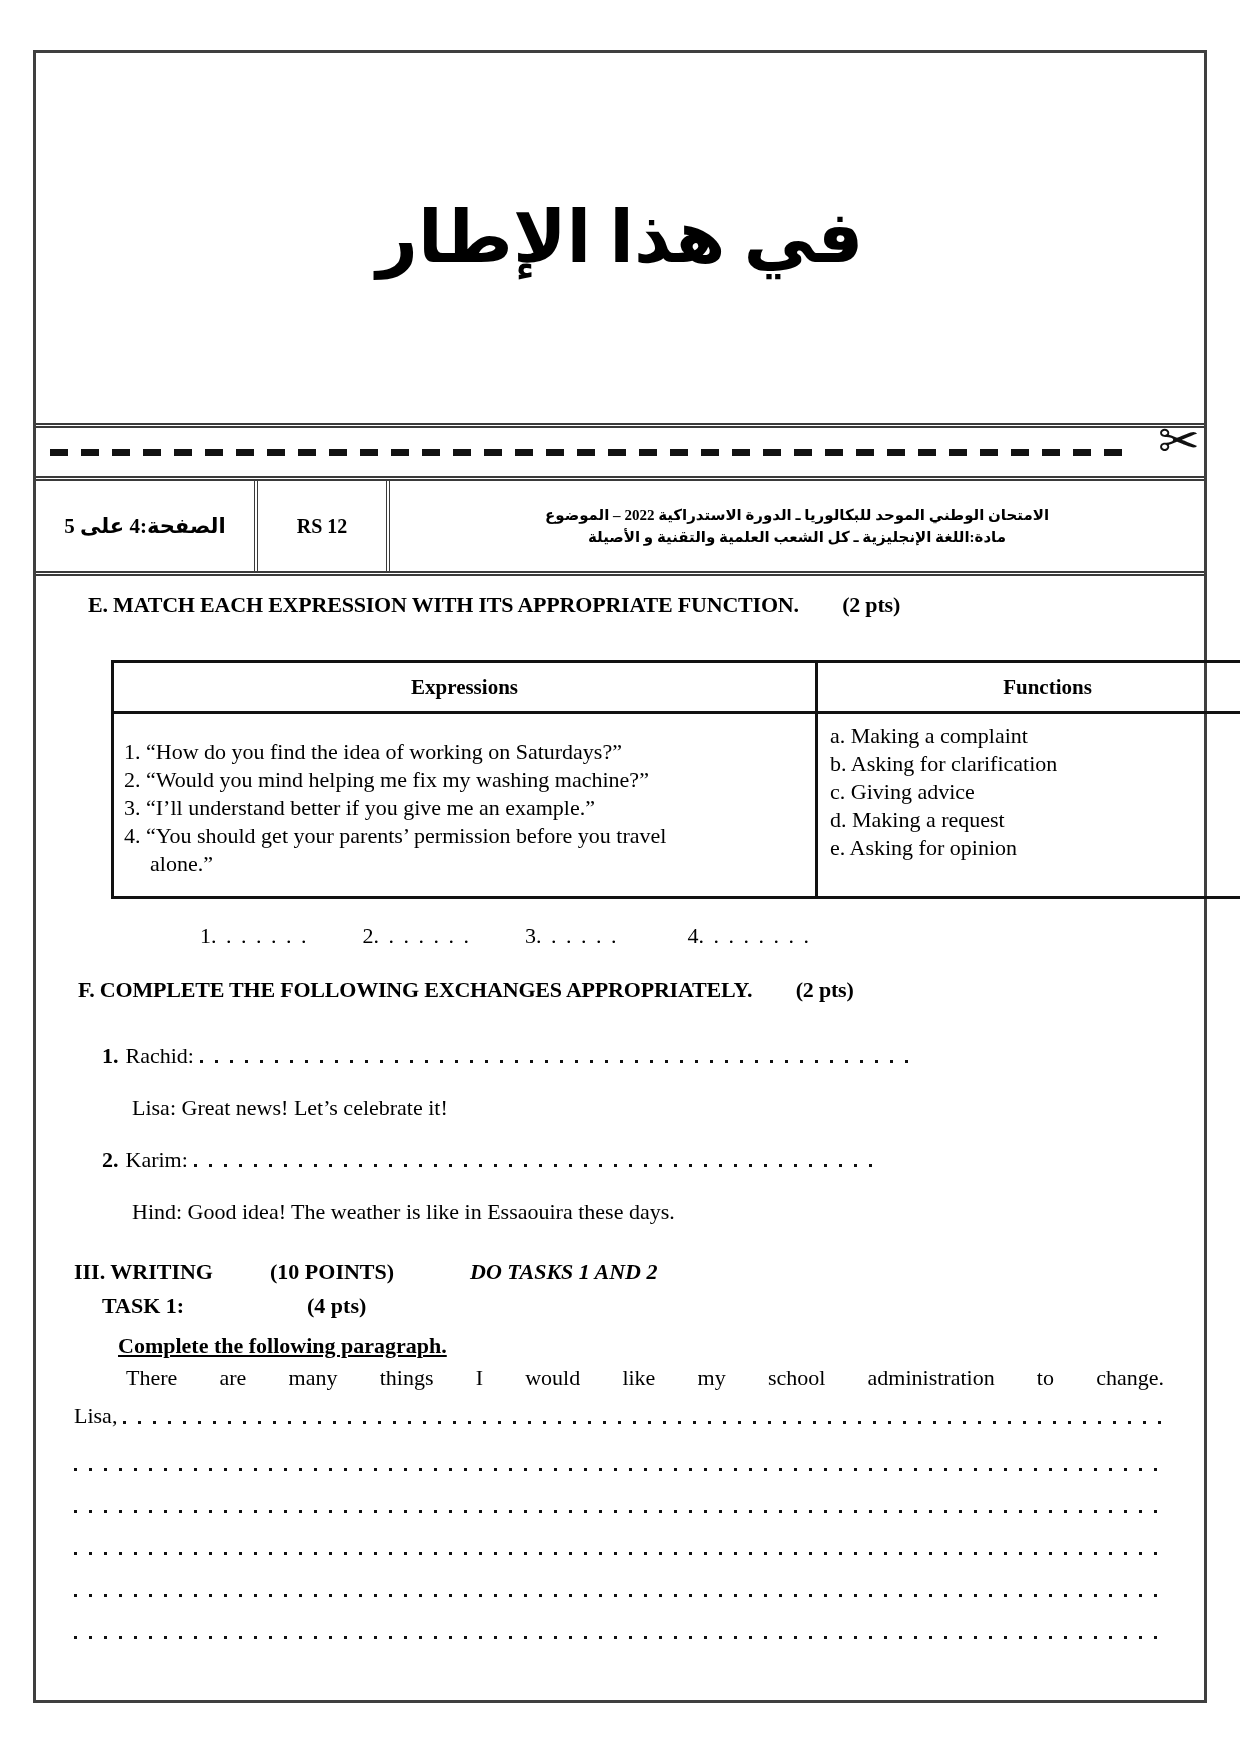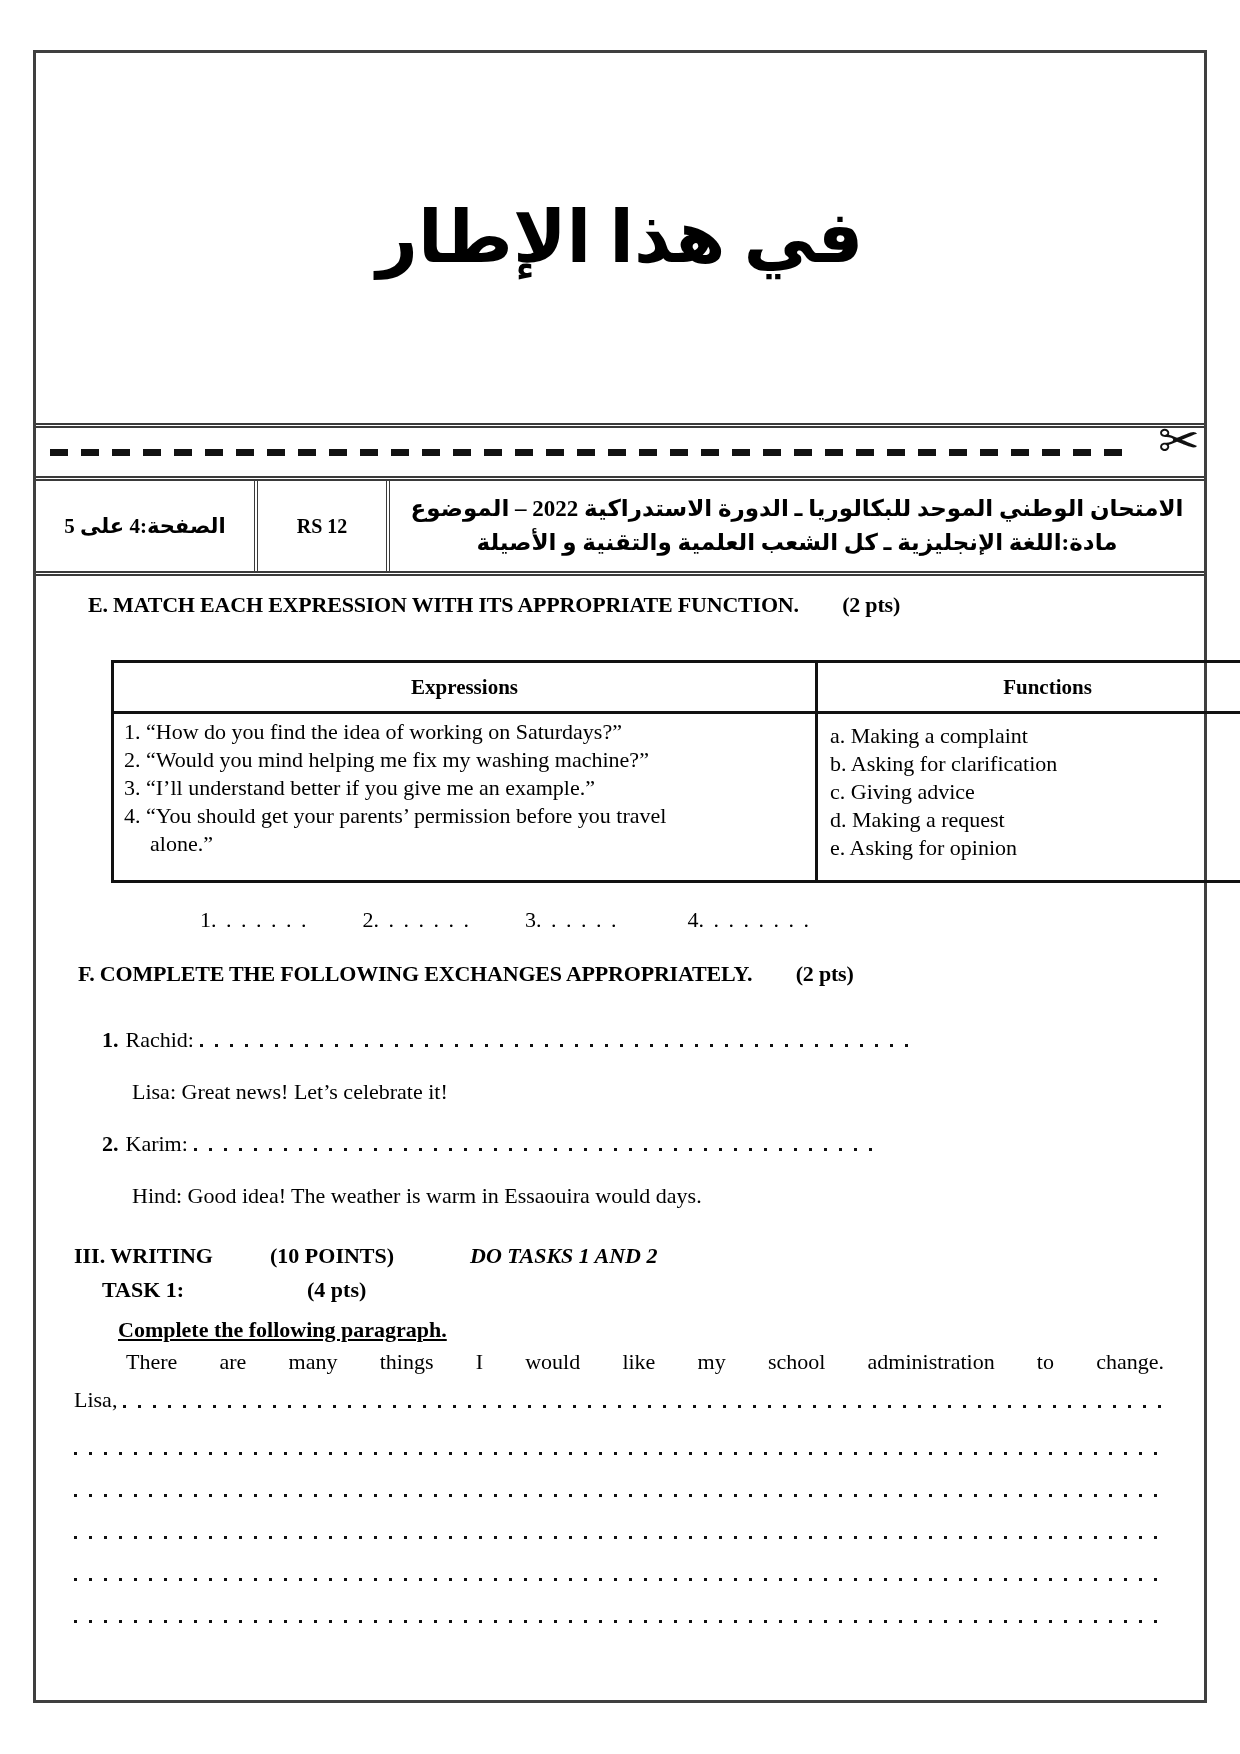--- a/index.html
+++ b/index.html
@@ -36,35 +36,35 @@
 
   
   .header-row {
     display:flex; height:100px; box-sizing:border-box;
     border-top:5px double #3a3a3a; border-bottom:5px double #3a3a3a;
   }
   .h-cell { display:flex; align-items:center; justify-content:center; box-sizing:border-box; }
   .h-page  { width:222px; border-right:4px double #3a3a3a; font-weight:bold; font-size:21px;
              direction:rtl; font-family:"Liberation Serif","DejaVu Sans",sans-serif; }
   .h-code  { width:132px; border-right:4px double #3a3a3a; font-weight:bold; font-size:20px; }
-  .h-title { flex:1; flex-direction:column; font-weight:bold; font-size:23px; line-height:1.5;
+  .h-title { flex:1; flex-direction:column; font-weight:bold; font-size:15px; line-height:1.5;
              direction:rtl; text-align:center; font-family:"Liberation Serif","DejaVu Sans",sans-serif; }
 
   
   .content { padding:0 40px 0 38px; font-size:22px; }
 
   .sec-heading { font-weight:bold; font-size:22px; letter-spacing:-0.2px; }
   .e-heading { margin:16px 0 0 14px; }
   .f-heading { margin:28px 0 0 4px; }
   .pts { margin-left:38px; }
 
   table.match-table { border-collapse:collapse; margin:42px 0 0 37px; width:1169px; }
   .match-table th, .match-table td { border:3px solid #111; }
   .match-table th { height:46px; font-size:21px; font-weight:bold; text-align:center; }
-  td.col-exprs { width:677px; padding:4px 14px 18px 10px; vertical-align:top; }
+  td.col-exprs { width:677px; padding:24px 14px 18px 10px; vertical-align:top; }
   td.col-funcs { padding:8px 6px 18px 12px; vertical-align:top; }
   .tline { line-height:28px; white-space:nowrap; }
   .tline-cont { padding-left:26px; }
 
   .answers { margin:24px 0 0 126px; }
   .answers span { display:inline-block; width:157px; white-space:nowrap; word-spacing:4px; }
 
   .exchange { display:flex; align-items:baseline; margin-left:28px; }
   .exchange-1 { margin-top:40px; width:815px; }
   .exchange-2 { margin-top:26px; width:780px; }
@@ -166,21 +166,21 @@
       <span>Rachid:</span>
       <span class="dots-leader"></span>
     </div>
     <div class="reply">Lisa: Great news! Let’s celebrate it!</div>
 
     <div class="exchange exchange-2">
       <span class="num">2.</span>
       <span>Karim:</span>
       <span class="dots-leader"></span>
     </div>
-    <div class="reply">Hind: Good idea! The weather is warm in Essaouira would days.</div>
+    <div class="reply">Hind: Good idea! The weather is like in Essaouira these days.</div>
 
     <div class="writing-head">
       <span class="w-label">III. WRITING</span>
       <span class="w-points">(10 POINTS)</span>
       <span class="w-note">DO TASKS 1 AND 2</span>
     </div>
 
     <div class="task-row">
       <span class="task-label">TASK 1:</span>
       <span>(4 pts)</span>

